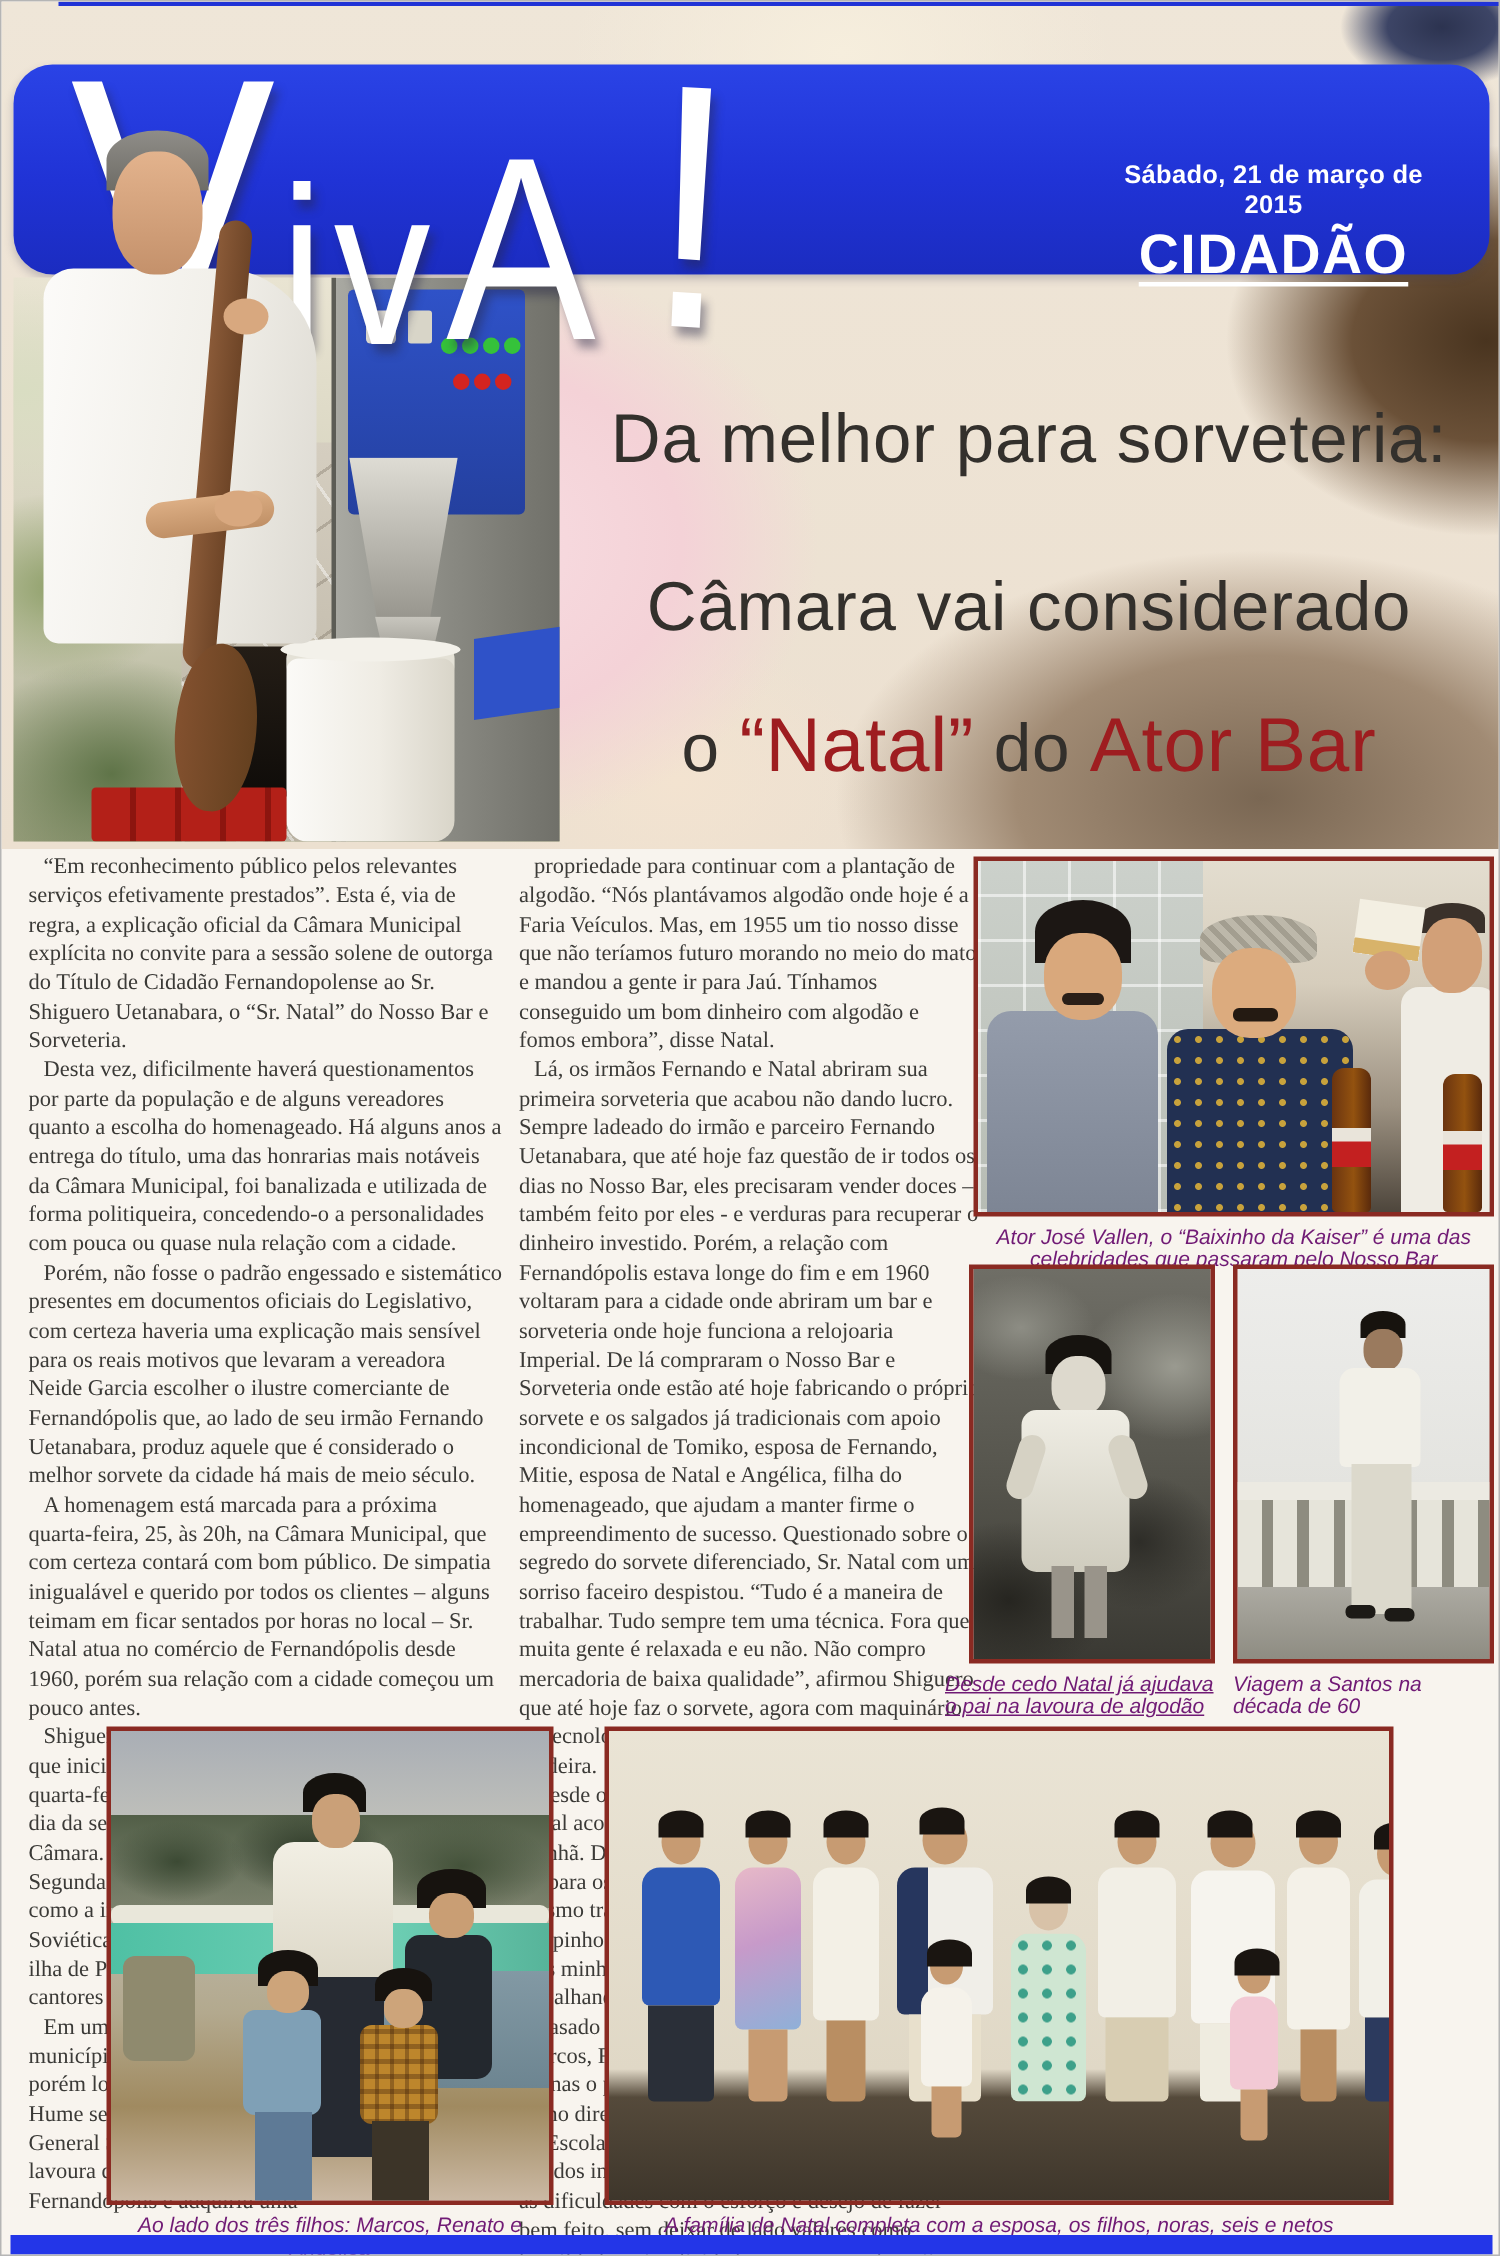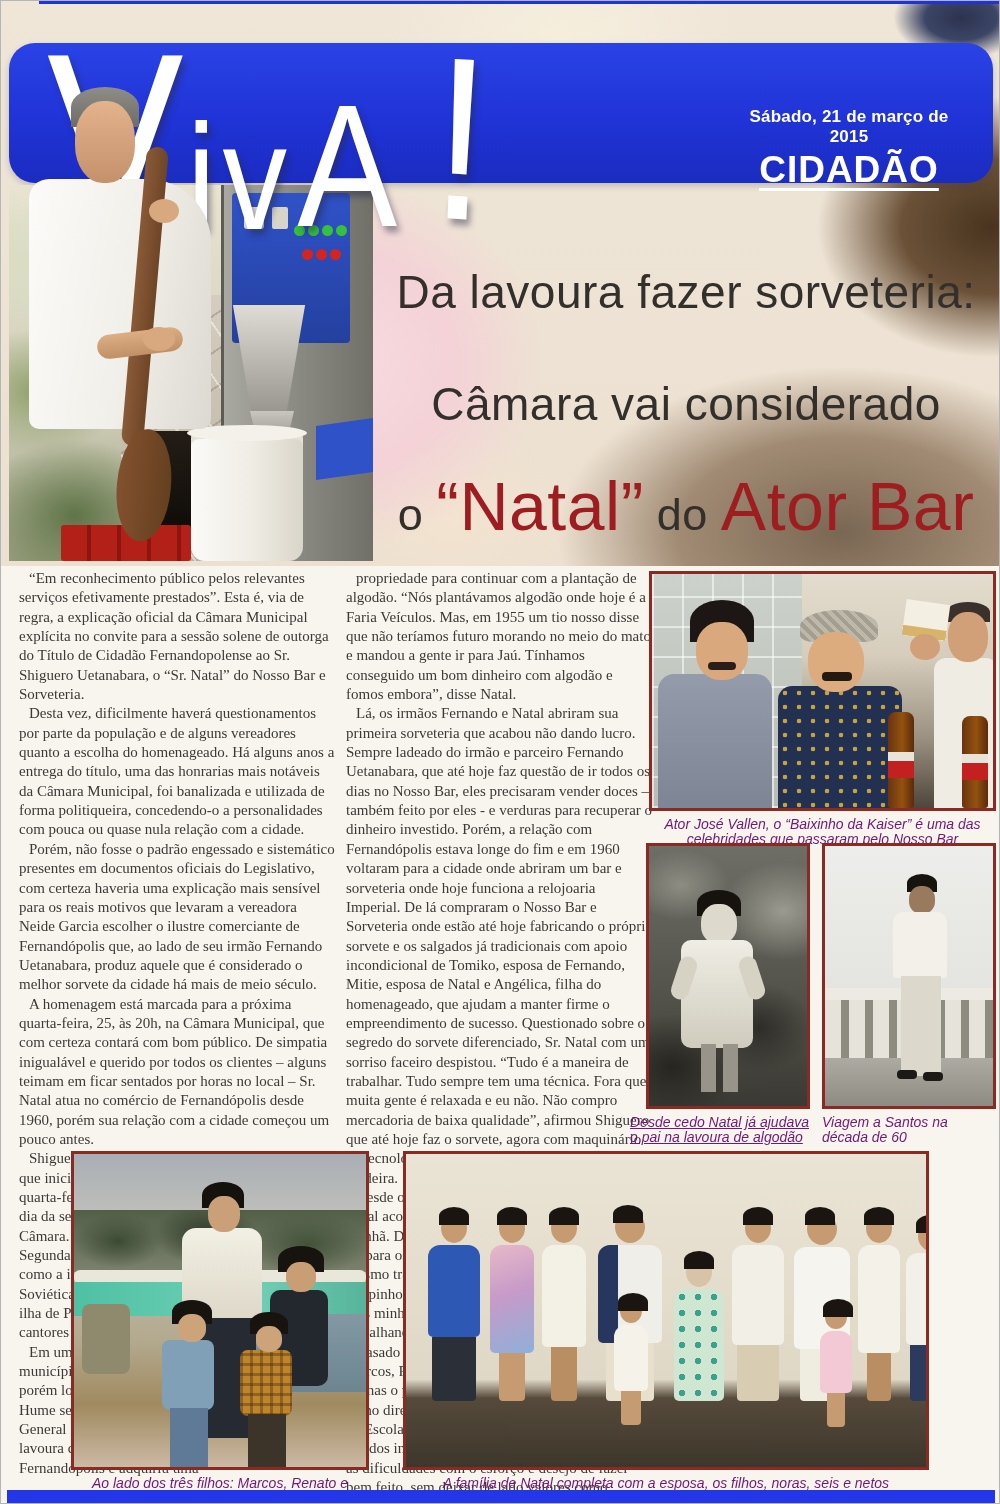--- a/index.html
+++ b/index.html
@@ -108,21 +108,21 @@
     transform:rotate(5deg);
   }
   .hand{position:absolute;background:#d8a87f;border-radius:50%;z-index:7;}
   .forearm{position:absolute;left:96px;top:330px;width:86px;height:24px;background:linear-gradient(180deg,#dcae84,#c09066);border-radius:12px;transform:rotate(-7deg);z-index:6;}
   
   .headline{position:absolute;left:378px;top:250px;width:614px;text-align:center;color:#33302c;z-index:2;letter-spacing:.5px;}
   .hl{display:block;font-weight:400;}
   .hl1{font-size:46px;margin:14px 0 58px;}
   .hl2{font-size:46px;margin:0 0 36px;}
   .hl3{font-size:45px;}
-  .hl3 .accent{font-size:68px;color:var(--red);}
+  .hl3 .accent{font-size:51px;color:var(--red);}
   
   .col{position:absolute;top:568px;font-family:"Liberation Serif",serif;font-size:15px;line-height:19.35px;color:#3b3a37;text-align:left;}
   .col-left{left:18px;width:316px;}
   .col-mid{left:345px;width:307px;}
   .col p{margin:0;text-indent:10px;}
   
   .frame{position:absolute;border:3px solid var(--maroon);box-sizing:border-box;overflow:hidden;background:#777;}
   .caption{position:absolute;font-style:italic;font-size:14px;line-height:15px;color:#701a75;}
   .cap-center{text-align:center;}
   
@@ -254,21 +254,21 @@
     <div class="man-shirt"></div>
     <div class="man-hair"></div>
     <div class="man-face"></div>
     <div class="paddle"></div>
     <div class="paddle-blade"></div>
     <div class="hand" style="left:148px;top:198px;width:30px;height:24px;"></div>
     <div class="forearm"></div>
     <div class="hand" style="left:142px;top:326px;width:32px;height:24px;"></div>
 
     <div class="headline">
-      <span class="hl hl1">Da lavoura fazer sorveteria:</span>
+      <span class="hl hl1">Da melhor para sorveteria:</span>
       <span class="hl hl2">Câmara vai considerado</span>
       <span class="hl hl3"><span>o </span><span class="accent">“Natal”</span><span> do </span><span class="accent">Ator Bar</span></span>
     </div>
   </div>
 
   <div class="col col-left">
     <p>“Em reconhecimento público pelos relevantes serviços efetivamente prestados”. Esta é, via de regra, a explicação oficial da Câmara Municipal explícita no convite para a sessão solene de outorga do Título de Cidadão Fernandopolense ao Sr. Shiguero Uetanabara, o “Sr. Natal” do Nosso Bar e Sorveteria.</p>
     <p>Desta vez, dificilmente haverá questionamentos por parte da população e de alguns vereadores quanto a escolha do homenageado. Há alguns anos a entrega do título, uma das honrarias mais notáveis da Câmara Municipal, foi banalizada e utilizada de forma politiqueira, concedendo-o a personalidades com pouca ou quase nula relação com a cidade.</p>
     <p>Porém, não fosse o padrão engessado e sistemático presentes em documentos oficiais do Legislativo, com certeza haveria uma explicação mais sensível para os reais motivos que levaram a vereadora Neide Garcia escolher o ilustre comerciante de Fernandópolis que, ao lado de seu irmão Fernando Uetanabara, produz aquele que é considerado o melhor sorvete da cidade há mais de meio século.</p>
     <p>A homenagem está marcada para a próxima quarta-feira, 25, às 20h, na Câmara Municipal, que com certeza contará com bom público. De simpatia inigualável e querido por todos os clientes – alguns teimam em ficar sentados por horas no local – Sr. Natal atua no comércio de Fernandópolis desde 1960, porém sua relação com a cidade começou um pouco antes.</p>

